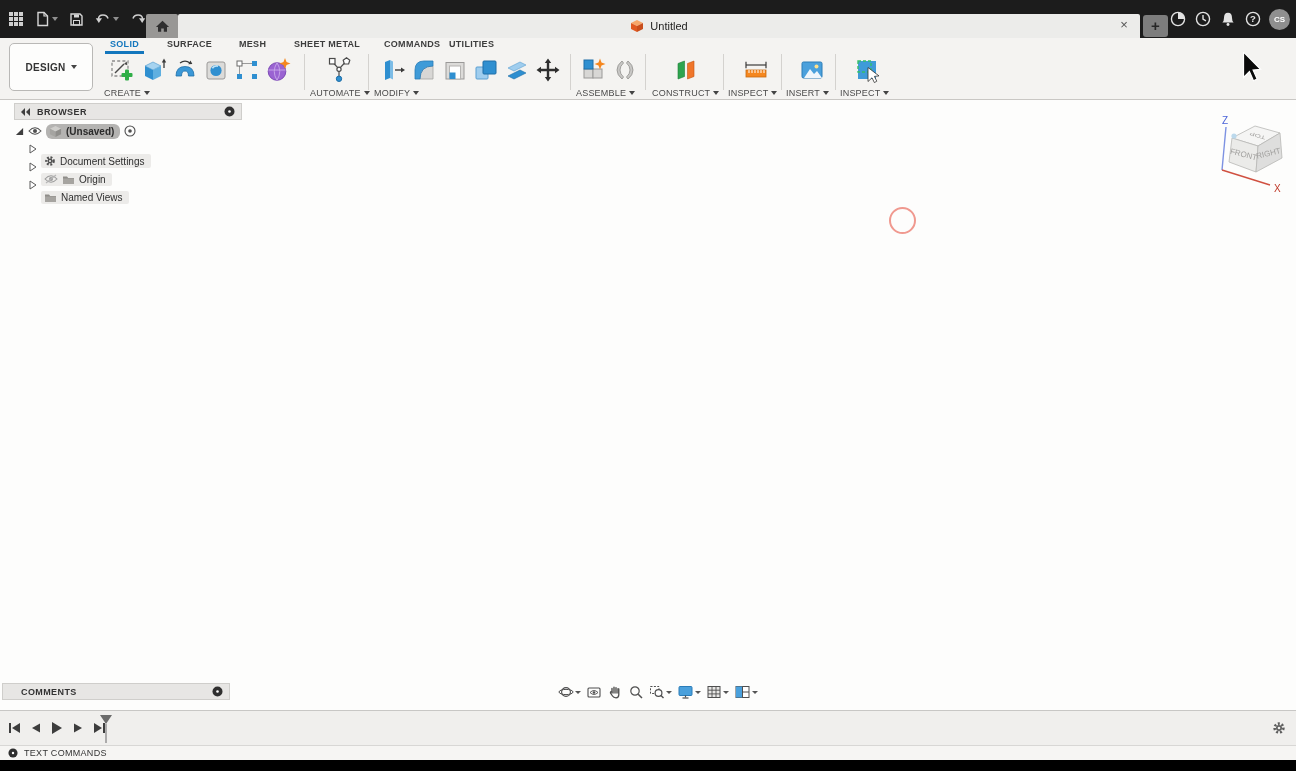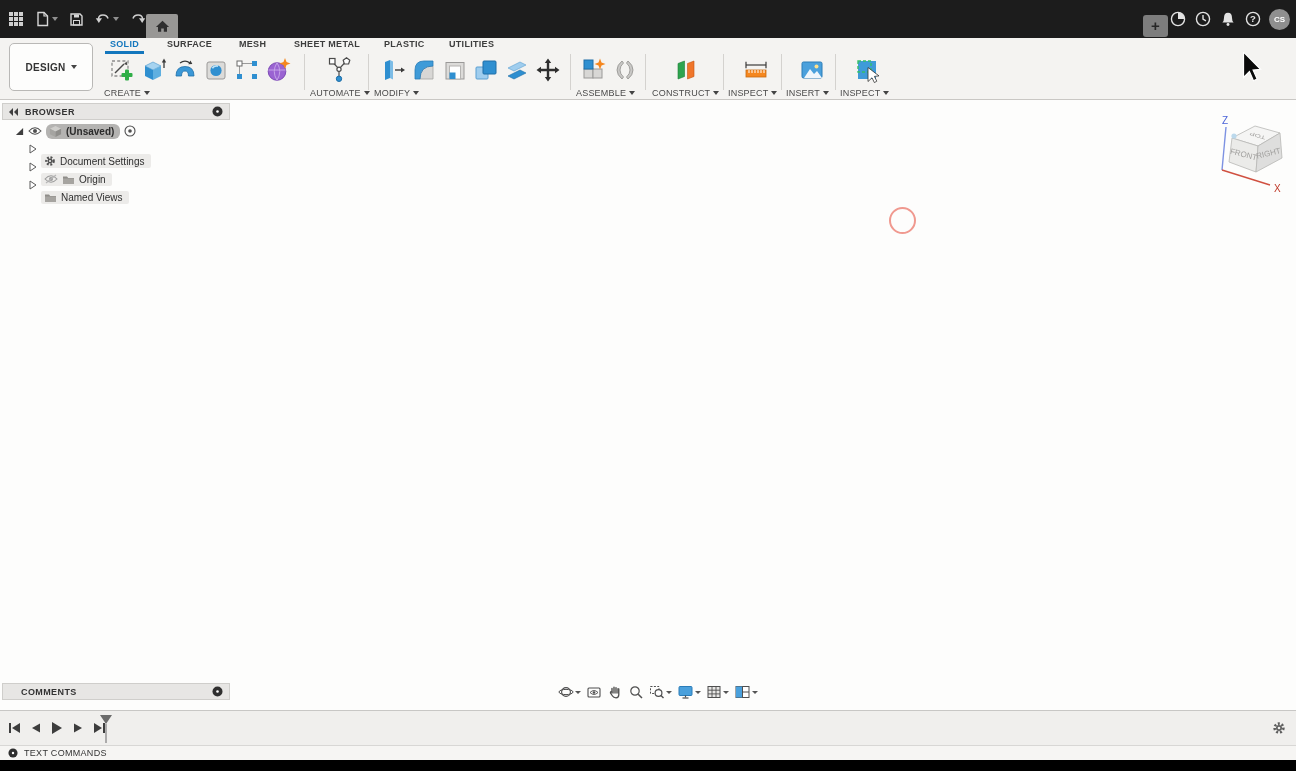--- a/index.html
+++ b/index.html
@@ -31,21 +31,21 @@
   .tool { width:31px; height:33px; display:flex; align-items:center; justify-content:center; cursor:pointer; }
   .glabel { margin-top:2px; display:flex; align-items:center; gap:3px; font-size:9px; color:#4a4a4a; letter-spacing:.2px; cursor:pointer; }
   .rsep { position:absolute; top:16px; width:1px; height:36px; background:#d4d2cf; }
 
   
   .canvas { left:0; top:100px; width:1296px; height:610px; background:#fdfdfc; }
 
   
   .panel-hd { width:228px; height:17px; background:#e7e6e4; border:1px solid #cfcecb; display:flex; align-items:center; padding:0 6px; gap:6px; }
   .panel-hd .ttl { font-size:9px; font-weight:bold; color:#333; letter-spacing:.4px; flex:1; }
-  .browser-hd { left:2px; top:3px; }
+  .browser-hd { left:14px; top:3px; }
   .tree { left:2px; top:22px; width:228px; font-size:10px; color:#2e2e2e; }
   .trow { display:flex; align-items:center; height:18px; gap:4px; }
   .chip { display:flex; align-items:center; gap:4px; padding:1px 6px 1px 3px; border-radius:2px; }
   .chip.sel { background:#b4b3b1; font-weight:bold; color:#2b2b2b;border-radius:6px; }
   .chip.lt { background:#ecebe9;margin-top:24px; }
 
   
   .comments-hd { left:2px; top:583px; }
   .navbar { left:556px; top:581px; height:22px; display:flex; align-items:center; gap:1px; }
   .nav-btn { display:flex; align-items:center; gap:1px; padding:1px 2px; cursor:pointer; }
@@ -115,20 +115,29 @@
       <span class="caret-sm"></span>
     </span>
   </div>
 
   <div class="abs home-tab">
     <svg width="15" height="14" viewBox="0 0 16 14">
         <path d="M8 1.5 L15 8 H12.8 V13 H9.4 V9.6 H6.6 V13 H3.2 V8 H1 Z" fill="#2f2f2f"></path>
       </svg>
   </div>
 
+  <div class="abs doc-tab">
+    <svg width="14" height="14" viewBox="0 0 14 14">
+        <polygon points="7,1 13,4 7,7 1,4" fill="#f7a76a"></polygon>
+        <polygon points="1,4 7,7 7,13 1,10" fill="#e05a22"></polygon>
+        <polygon points="7,7 13,4 13,10 7,13" fill="#c94e1c"></polygon>
+      </svg>
+    <span>Untitled</span>
+    <span class="doc-close">×</span>
+  </div>
 
   <div class="abs newtab">+</div>
 
   <div class="abs tb-right">
     <span>
       <svg width="18" height="18" viewBox="0 0 17 17">
           <circle cx="8.5" cy="8.5" r="6.2" fill="none" stroke="#e3e3e3" stroke-width="1.3"></circle>
           <path d="M8.5 2.3 A6.2 6.2 0 0 1 14.7 8.5 L8.5 8.5 Z" fill="#e3e3e3"></path>
         </svg>
     </span>
@@ -157,21 +166,21 @@
 <div class="abs ribbon">
   <div class="abs design-btn">
     <span>DESIGN</span>
     <span class="caret-dk"></span>
   </div>
 
   <span class="rtab active" style="left:110px">SOLID</span>
   <span class="rtab" style="left:167px">SURFACE</span>
   <span class="rtab" style="left:239px">MESH</span>
   <span class="rtab" style="left:294px">SHEET METAL</span>
-  <span class="rtab" style="left:384px">PLASTIC</span>
+  <span class="rtab" style="left:384px">COMMANDS</span>
   <span class="rtab" style="left:449px">UTILITIES</span>
 
   <div class="rgroup" style="left:104px;width:192px">
     <div class="tools">
       <span class="tool">
           <svg width="28" height="28" viewBox="0 0 28 28">
             <rect x="3" y="5" width="16" height="15" fill="none" stroke="#8c8c8c" stroke-width="1.3" stroke-dasharray="3,2.2"></rect>
             <line x1="6" y1="17" x2="15" y2="8" stroke="#4a4a4a" stroke-width="1.5"></line>
             <polygon points="15,8 17.6,5.4 18.4,9.2" fill="#4a4a4a"></polygon>
             <rect x="12.5" y="17" width="11" height="4" rx="1" fill="#2fae47"></rect>

